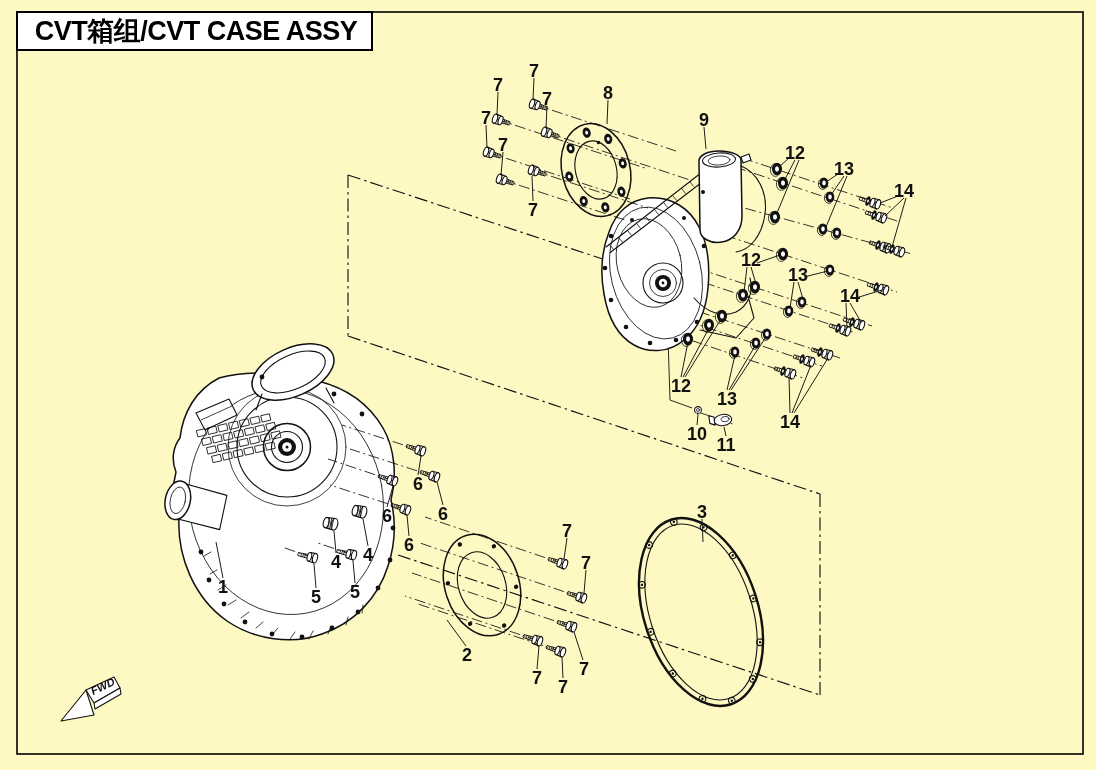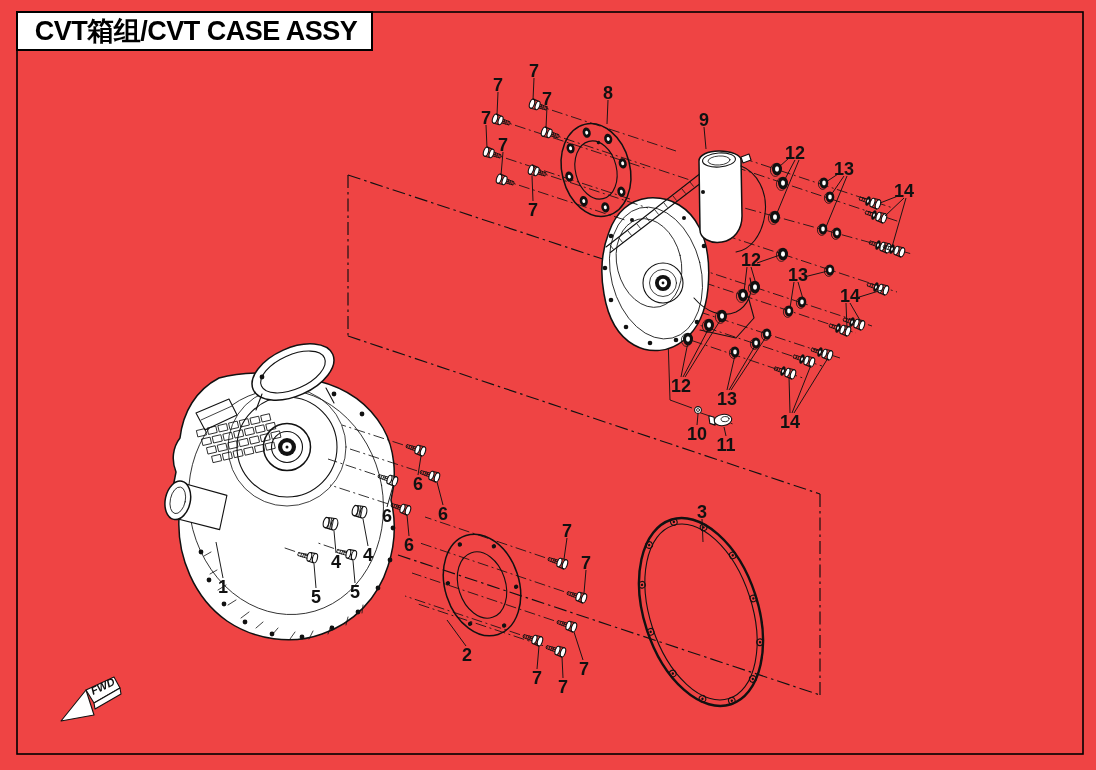--- a/index.html
+++ b/index.html
@@ -1,16 +1,16 @@
 <!DOCTYPE html>
 <html><head>
 <meta charset="utf-8">
 <style>
   html,body{margin:0;padding:0;background:#fff;}
-  .page{position:relative;width:1096px;height:770px;background:#ef4444;overflow:hidden;}
+  .page{position:relative;width:1096px;height:770px;background:#fef9c3;overflow:hidden;}
   svg{display:block}
   .ln{stroke:#111;fill:none;stroke-width:1.5;stroke-linecap:round;stroke-linejoin:round}
   .t1{stroke-width:1.1}
   .t0{stroke-width:.8}
   .fw{fill:#fff}
   .fd{fill:#111;stroke:none}
   .axis{stroke:#111;stroke-width:.85;fill:none;stroke-dasharray:11 3.5 2 3.5}
   .phantom{stroke:#111;stroke-width:1.15;fill:none;stroke-dasharray:13 4 2.5 4}
   .leader{stroke:#111;stroke-width:.95;fill:none}
   .solidln{stroke:#111;stroke-width:.9;fill:none}

